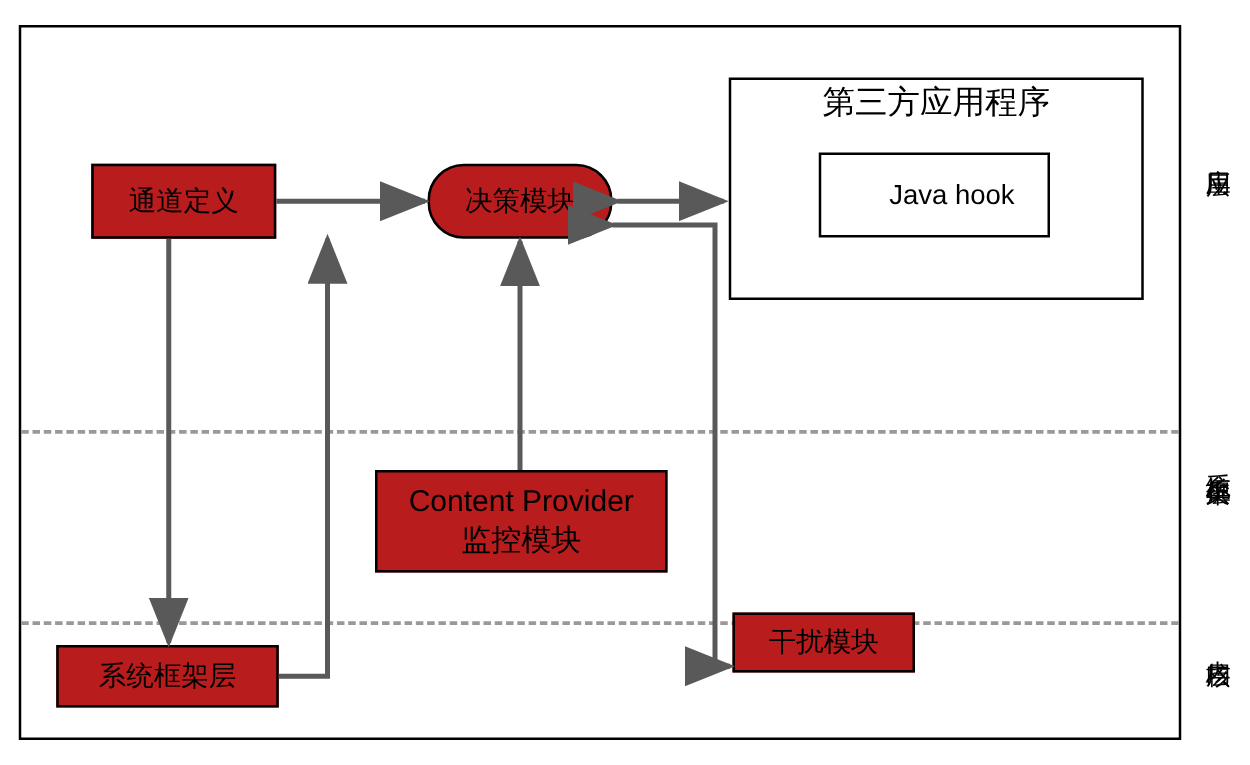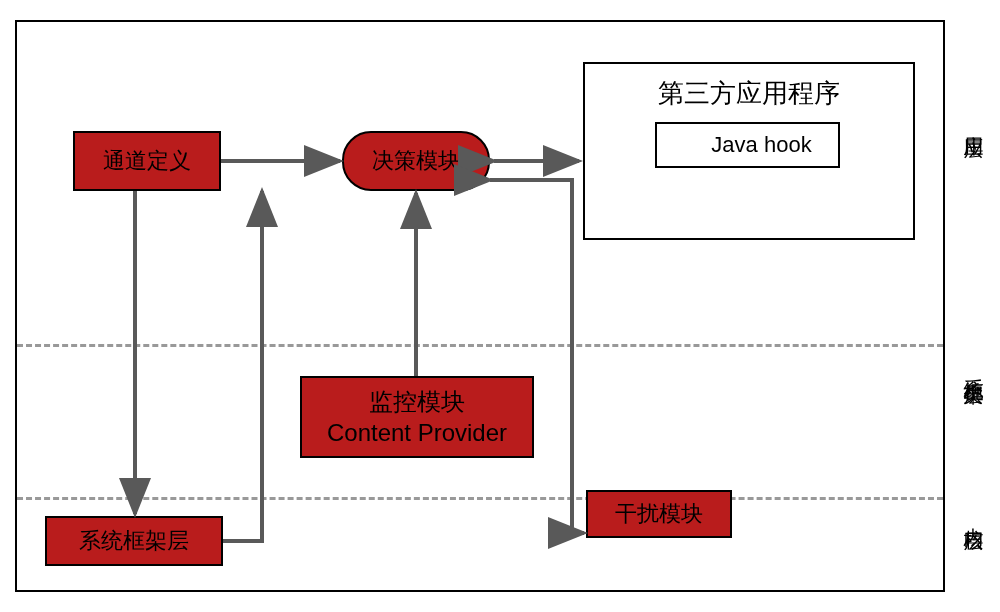--- a/index.html
+++ b/index.html
@@ -31,21 +31,21 @@
     font-size: 22px;
   }
   .third-party-box {
     position: absolute;
     border: 2px solid #000;
     background: #fff;
   }
   .third-party-title {
     text-align: center;
     font-size: 26px;
-    padding-top: 12px;
+    padding-top: 0;
   }
   .java-hook-box {
     position: absolute;
     border: 2px solid #000;
     background: #fff;
     display: flex;
     align-items: center;
     justify-content: center;
     font-size: 22px;
   }
@@ -77,36 +77,36 @@
 </head>
 <body>
 
 <div class="outer-frame"></div>
 
 <div class="divider" style="top:344px;"></div>
 <div class="divider" style="top:497px;"></div>
 
 <div class="third-party-box" style="left:583px; top:62px; width:332px; height:178px;">
   <div class="third-party-title">第三方应用程序</div>
-  <div class="java-hook-box" style="left:70px; top:58px; width:185px; height:46px;padding-left:28px;">
+  <div class="java-hook-box" style="left:70px; top:58px; width:185px; height:68px;padding-left:28px;">
     <span>Java hook</span>
   </div>
 </div>
 
 <div class="box" style="left:73px; top:131px; width:148px; height:60px;">
   <span>通道定义</span>
 </div>
 
 <div class="box" style="left:342px; top:131px; width:148px; height:60px;border-radius:29px;">
   <span>决策模块</span>
 </div>
 
 <div class="box cp-box" style="left:300px; top:376px; width:234px; height:82px; flex-direction:column; font-size:24px;">
+  <div>Content Provider</div>
   <div>监控模块</div>
-  <div>Content Provider</div>
 </div>
 
 <div class="box" style="left:45px; top:516px; width:178px; height:50px;">
   <span>系统框架层</span>
 </div>
 
 <div class="box" style="left:586px; top:490px; width:146px; height:48px;">
   <span>干扰模块</span>
 </div>
 

